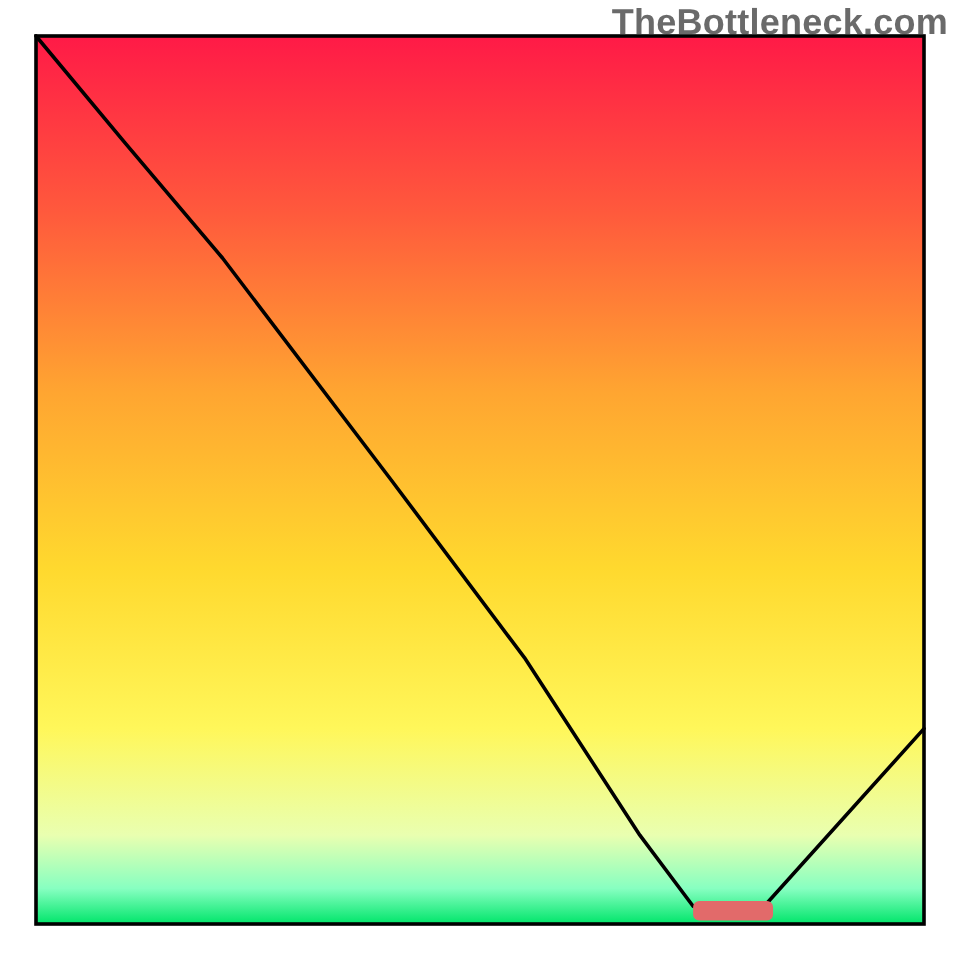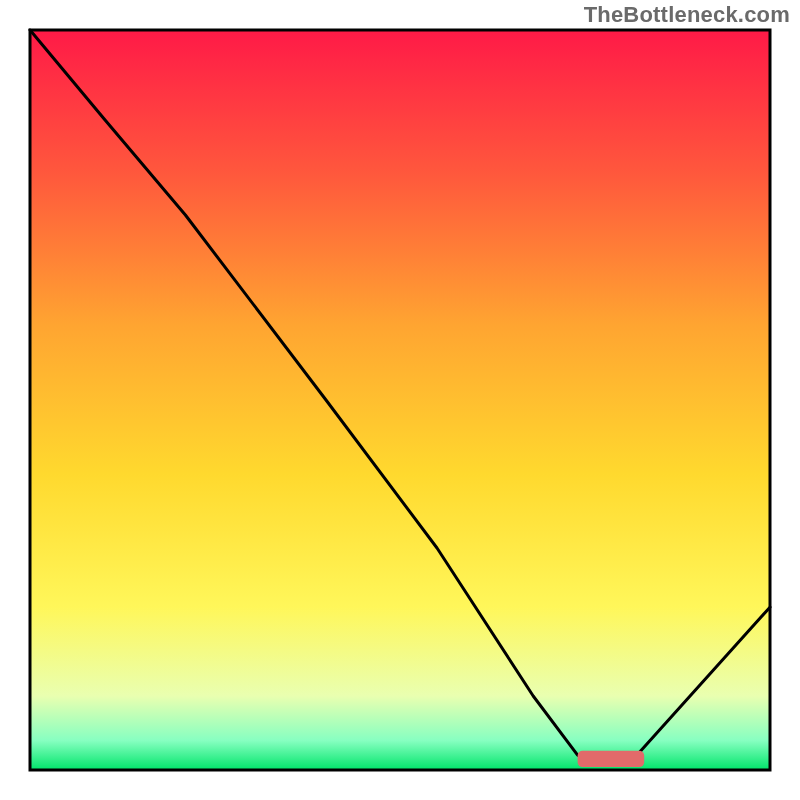--- a/index.html
+++ b/index.html
@@ -12,21 +12,21 @@
   }
   .container {
     position: relative;
     width: 800px;
     height: 800px;
   }
   .watermark {
     position: absolute;
     top: 2px;
     right: 10px;
-    font-size: 22px;
+    font-size: 30px;
     font-weight: 600;
     color: #6a6a6a;
     letter-spacing: 0.2px;
   }
   svg.chart {
     position: absolute;
     left: 0;
     top: 0;
   }
 </style>

